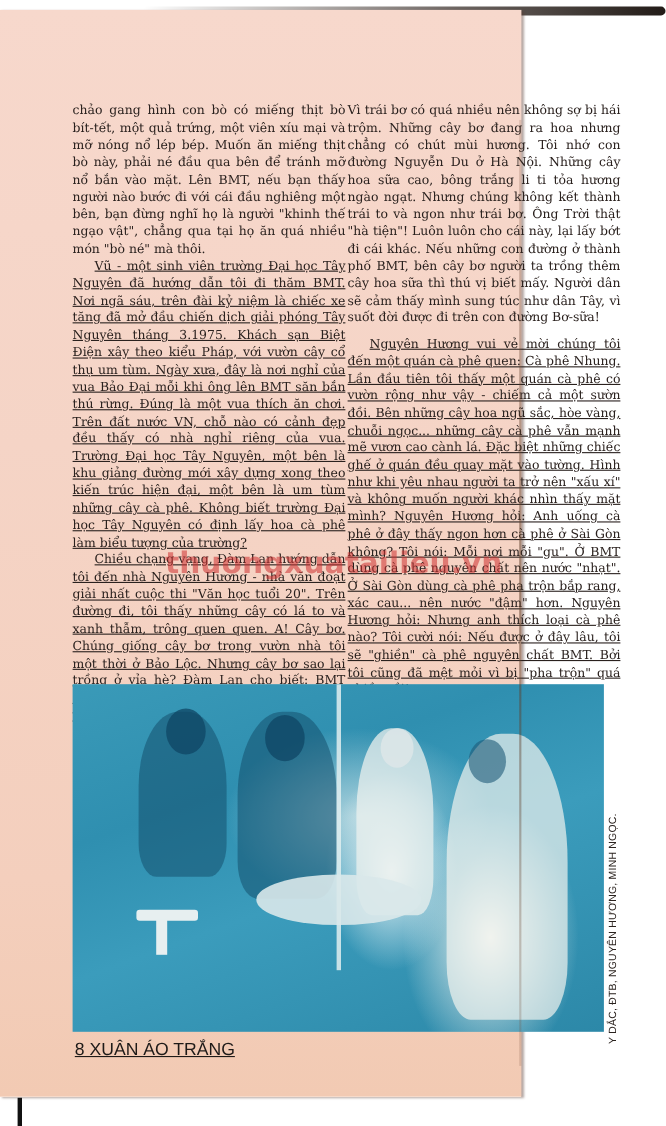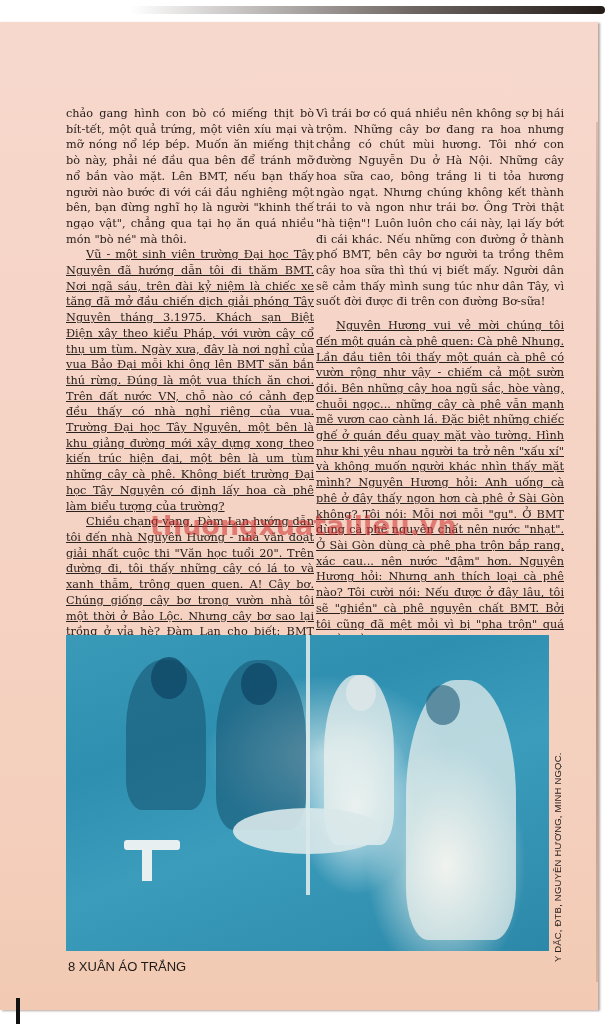--- a/index.html
+++ b/index.html
@@ -22,22 +22,22 @@
       border-radius: 4px;
     }
     .left-edge {
       position: absolute;
       left: 16px; top: 998px;
       width: 4px; height: 26px;
       background: #111;
     }
     .page {
       position: absolute;
-      left: 0; top: 22px;
-      width: 598px; height: 988px;
+      left: 0; top: 9px;
+      width: 474px; height: 988px;
       background: linear-gradient(180deg, #f7d8cc 0%, #f5d4c6 40%, #f4cfbd 80%, #f2cab3 100%);
       box-shadow: 2px 1px 2px rgba(90,60,50,0.45);
     }
     .page::after {
       content: "";
       position: absolute;
       right: 0; top: 100px;
       width: 2px; height: 860px;
       background: linear-gradient(180deg, rgba(120,80,60,0.2), rgba(90,60,40,0.55), rgba(120,80,60,0.2));
     }
@@ -130,23 +130,24 @@
       font-family: "Liberation Sans", sans-serif;
       font-size: 9.5px;
       color: #2a221e;
       white-space: nowrap;
       letter-spacing: 0.2px;
     }
     .footer {
       position: absolute;
       left: 68px; top: 937px;
       font-family: "Liberation Sans", sans-serif;
-      font-size: 13px;
+      font-size: 16px;
       color: #1e1a18;
       white-space: nowrap;
+      text-decoration: underline;
     }
   </style>
 </head>
 <body>
 
 <div class="top-shadow"></div>
 
 <div class="page">
 
   <div class="col left">

